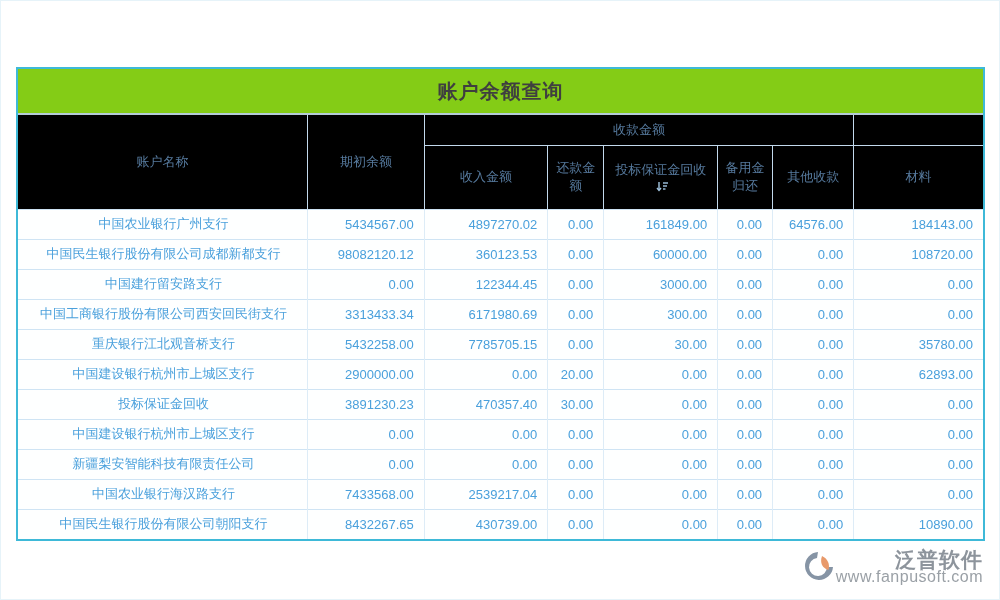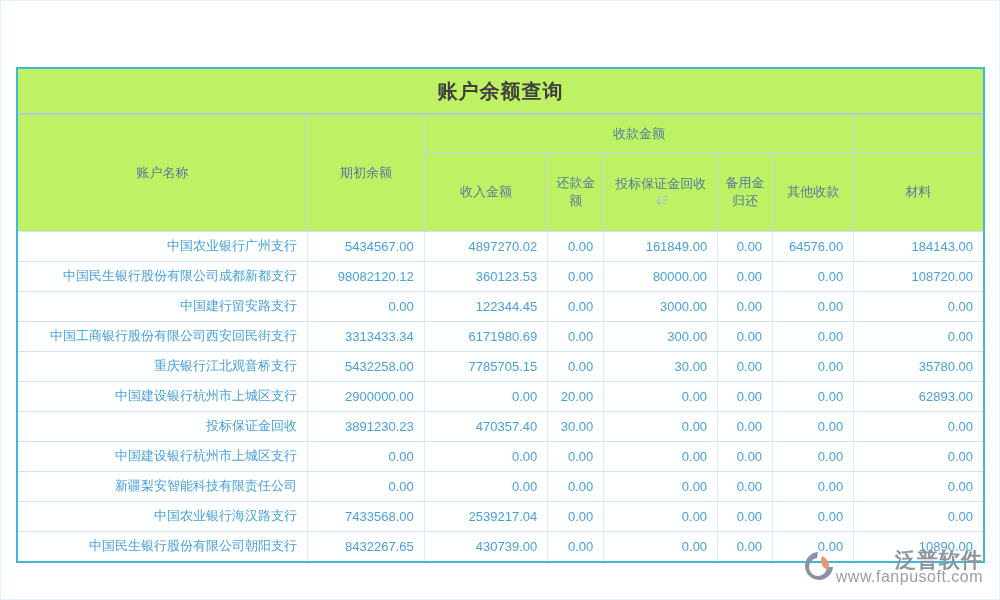--- a/index.html
+++ b/index.html
@@ -17,65 +17,65 @@
     left:15px; top:66px;
     width:969px;
     box-sizing:border-box;
     border:2px solid #3eb9d8;
     background:#ffffff;
   }
   .title-bar{
     height:44px;
     line-height:44px;
     text-align:center;
-    background:#bef264;
+    background:#84cc16;
     border-bottom:2px solid #b6ccd8;
   }
   .title-bar .title{
     font-size:20px;
     font-weight:bold;
     color:#3f3f3f;
     letter-spacing:1px;
   }
   table.balance{
     width:100%;
     border-collapse:collapse;
     table-layout:fixed;
   }
   table.balance thead th{
-    background:#bef264;
+    background:#000000;
     color:#567a9e;
     font-size:13px;
     font-weight:normal;
     text-align:center;
     vertical-align:middle;
     border-right:1px solid #c2d9ec;
     padding:2px 4px;
     box-sizing:border-box;
   }
   table.balance thead th:last-child{border-right:none;}
   th.group-row{height:30px;border-bottom:1px solid #c2d9ec;}
   th.sub-row{height:62px;}
-  th.span-two{height:116px;margin-top:40px;}
+  th.span-two{height:94px;margin-top:40px;}
   table.balance tbody td{
     height:30px;
     font-size:13px;
     color:#4aa0dc;
     background:#feffff;
     border-top:1px solid #cfe4f4;
     border-right:1px solid #ddecf7;
     padding:0 10px;
     text-align:right;
     white-space:nowrap;
     overflow:hidden;
     box-sizing:border-box;
   }
   table.balance tbody td:last-child{border-right:none;}
   table.balance tbody td.name{
-    text-align:right;
+    text-align:center;
     padding-left:12px;
     font-family:Liberation Serif, serif;
   }
   .sort-icon{
     display:inline-block;
     vertical-align:-1px;
     margin-left:3px;
   }
   .watermark{
     position:absolute;
@@ -154,21 +154,21 @@
             <td>161849.00</td>
             <td>0.00</td>
             <td>64576.00</td>
             <td>184143.00</td>
           </tr>
           <tr>
             <td class="name">中国民生银行股份有限公司成都新都支行</td>
             <td>98082120.12</td>
             <td>360123.53</td>
             <td>0.00</td>
-            <td>80000.00</td>
+            <td>60000.00</td>
             <td>0.00</td>
             <td>0.00</td>
             <td>108720.00</td>
           </tr>
           <tr>
             <td class="name">中国建行留安路支行</td>
             <td>0.00</td>
             <td>122344.45</td>
             <td>0.00</td>
             <td>3000.00</td>

